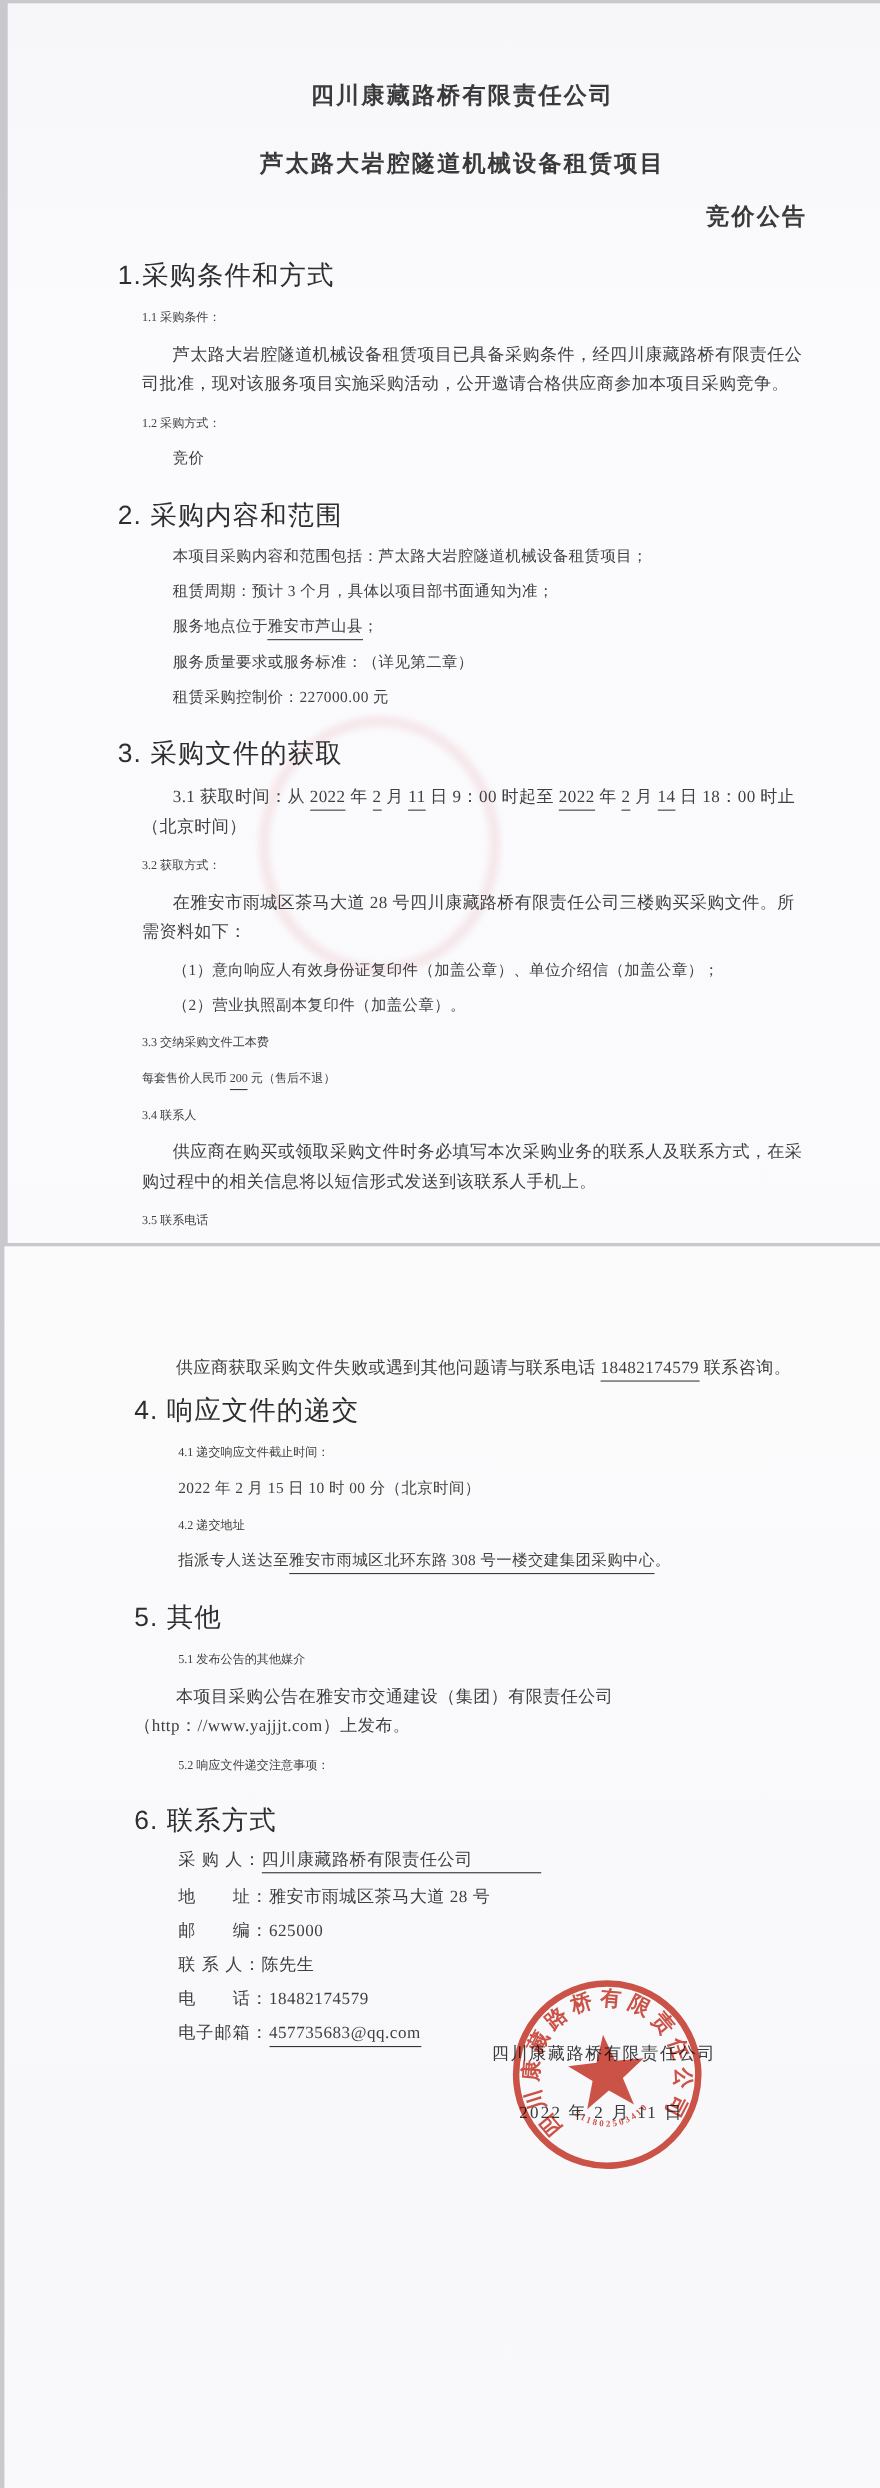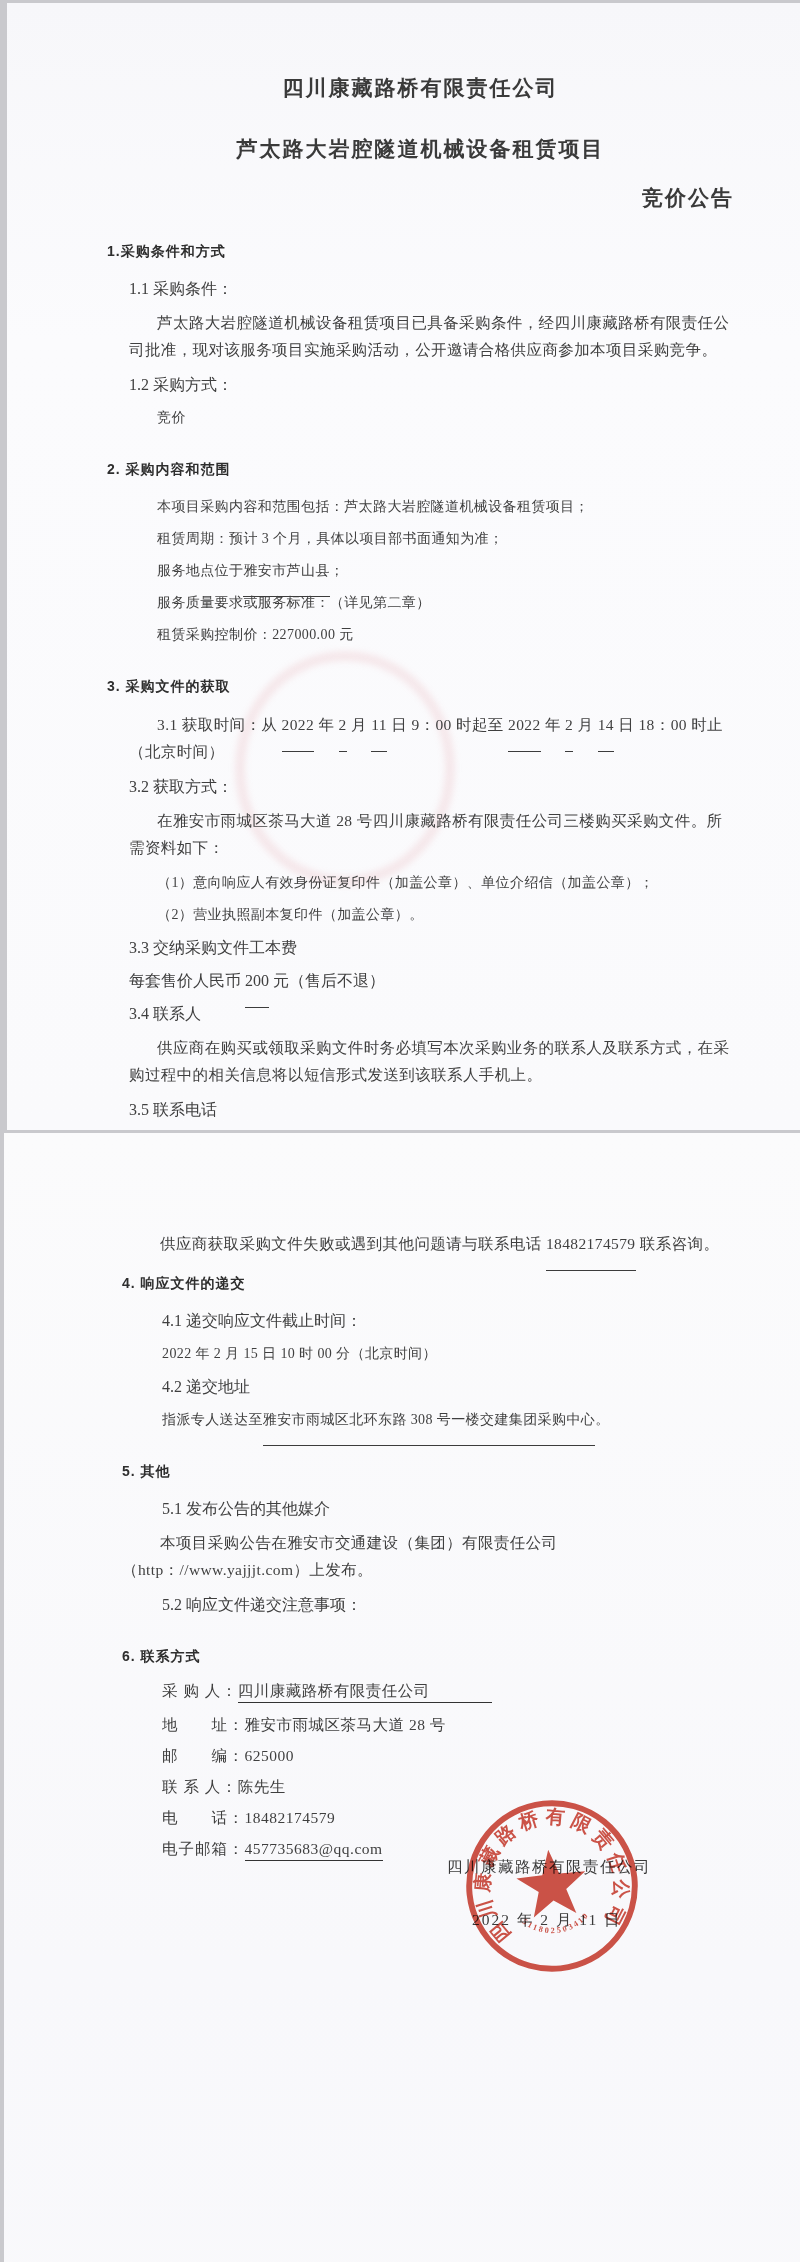--- a/index.html
+++ b/index.html
@@ -26,41 +26,41 @@
     font-weight:bold; font-size:21px; line-height:30px;
     text-align:center; color:#3a3a3a; margin:0;
     letter-spacing:2px;
   }
   .t1 { margin-bottom:31px; }
   .t2 { margin-bottom:19px; }
   .t3 { margin-bottom:0;text-align:right; }
 
   h2.sec {
     font-family:"Liberation Sans", sans-serif;
-    font-weight:bold; font-size:14px; line-height:24px;
+    font-weight:normal; font-size:24px; line-height:24px;
     color:#2e2e2e; margin:26px 0 13px 0; letter-spacing:1px;
   }
   .sub {
-    font-size:16px; line-height:26px; margin:7px 0 7px 22px;
+    font-size:11px; line-height:26px; margin:7px 0 7px 22px;
   }
   .sub2 { margin-left:40px;font-family:Liberation Serif, serif; }
   .para {
     font-size:15.5px; line-height:27px; margin:5px 0 9px 22px;
     text-indent:28px; letter-spacing:0.4px;
   }
   .para2 {
     font-size:15.5px; line-height:27px; margin:5px 0 9px 0;
     text-indent:38px; letter-spacing:0.4px;
   }
   .vline {
     font-size:14px; line-height:26px; margin:6px 0 6px 50px;
     letter-spacing:0.4px;
   }
   .vline2 { margin-left:40px; }
-  .u { border-bottom:1px solid #3c3c3c; padding-bottom:18px; }
+  .u { border-bottom:1px solid #3c3c3c; padding-bottom:3px; }
 
   .first-gap { margin-top:53px; }
 
   
   .bleed {
     position:absolute; left:228px; top:648px; width:200px; height:215px;
     border:10px solid rgba(222,120,130,0.14); border-radius:50%;
     filter:blur(3px); pointer-events:none;
   }
 

